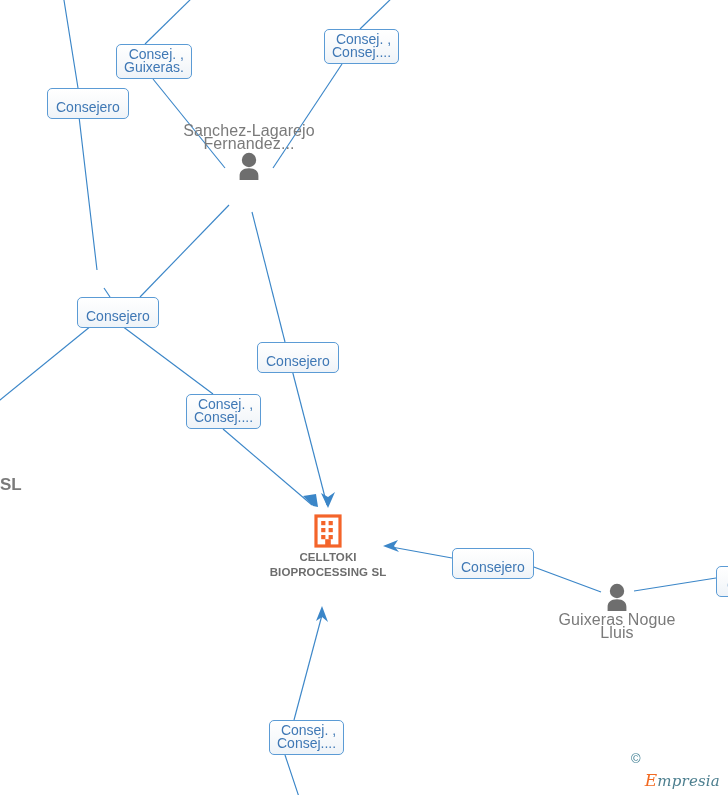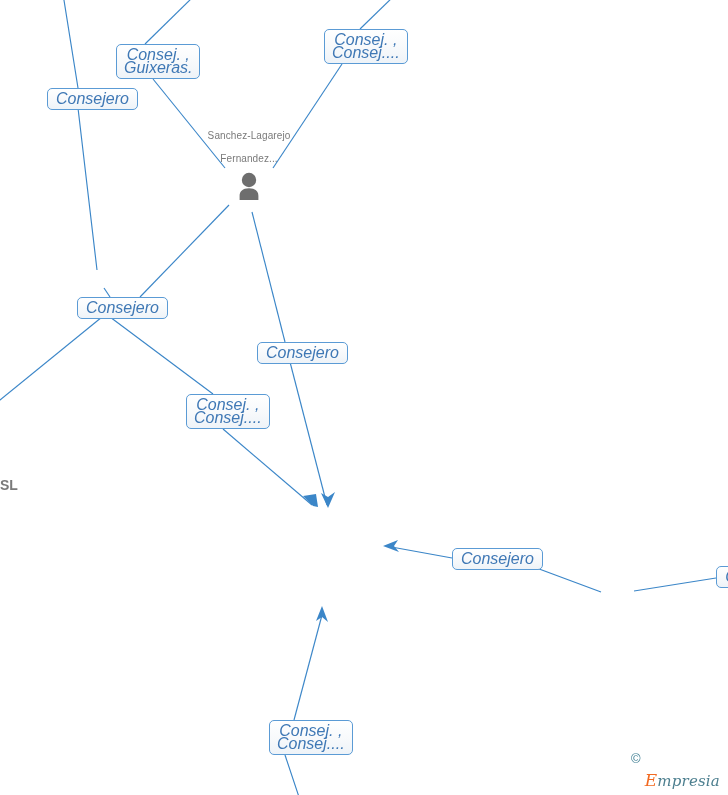--- a/index.html
+++ b/index.html
@@ -45,22 +45,22 @@
     cursor: pointer;
   }
   .node .node-icon {
     display: block;
     margin: 0 auto;
     line-height: 0;
   }
   .node .node-label {
     display: block;
     margin-top: 2px;
-    font-size: 10px;
-    line-height: 23px;
+    font-size: 16px;
+    line-height: 13px;
     color: #7a7a7a;
     letter-spacing: .1px;
   }
   .node.company .node-label {
     color: #6d6d6d;
     font-weight: bold;
     font-size: 11.5px;
     line-height: 14.5px;
   }
   .node.label-above .node-label {
@@ -69,40 +69,39 @@
   }
 
   
   .rel-label {
     position: absolute;
     box-sizing: border-box;
     border: 1.2px solid #5b9bd5;
     border-radius: 5px;
     background: linear-gradient(to bottom, #ffffff 0%, #f7f9fb 55%, #eef3f8 100%);
     color: #3f78b5;
-    font-size: 16px;
+    font-size: 14px;
     line-height: 13px;
-    text-align: center;
+    text-align: right;
     padding: 3px 7px 4px 7px;
     white-space: nowrap;
     cursor: pointer;
     box-shadow: 0 0 0 0 rgba(0,0,0,0);
-    font-style: italic;
   }
   .rel-label .rel-line {
     display: block;
   }
   .rel-label.one-line {
-    padding: 3px 8px 4px 8px;
+    padding: 12px 8px 4px 8px;
   }
 
   
   .edge-fragment {
     position: absolute;
-    font-size: 14px;
+    font-size: 17px;
     line-height: 14.5px;
     color: #7a7a7a;
     font-weight: bold;
     white-space: nowrap;
   }
 
   
   .watermark {
     position: absolute;
     right: 8px;
@@ -178,21 +177,45 @@
     <span class="node-label">Sanchez-Lagarejo Fernandez...</span>
     <span class="node-icon">
       <svg width="32" height="28" viewBox="0 0 32 28" aria-hidden="true">
         <circle cx="16" cy="8" r="7.2" fill="#6e6e6e"></circle>
         <path d="M16 16.2c-6.4 0-9.4 3.3-9.4 7.6V28h18.8v-4.2c0-4.3-3-7.6-9.4-7.6z" fill="#6e6e6e"></path>
       </svg>
     </span>
   </div>
 
 
-
+  <div class="node person" style="left:617px; top:583px;">
+    <span class="node-icon">
+      <svg width="32" height="28" viewBox="0 0 32 28" aria-hidden="true">
+        <circle cx="16" cy="8" r="7.2" fill="#6e6e6e"></circle>
+        <path d="M16 16.2c-6.4 0-9.4 3.3-9.4 7.6V28h18.8v-4.2c0-4.3-3-7.6-9.4-7.6z" fill="#6e6e6e"></path>
+      </svg>
+    </span>
+    <span class="node-label">Guixeras Nogue Lluis</span>
+  </div>
+
+  <div class="node company" style="left:328px; top:514px;">
+    <span class="node-icon">
+      <svg width="34" height="34" viewBox="0 0 34 34" aria-hidden="true">
+        <rect x="5" y="2" width="24" height="30" fill="none" stroke="#f4642a" stroke-width="3.2"></rect>
+        <rect x="10.2" y="7.0" width="4.2" height="4.2" fill="#f4642a"></rect>
+        <rect x="17.6" y="7.0" width="4.2" height="4.2" fill="#f4642a"></rect>
+        <rect x="10.2" y="14.0" width="4.2" height="4.2" fill="#f4642a"></rect>
+        <rect x="17.6" y="14.0" width="4.2" height="4.2" fill="#f4642a"></rect>
+        <rect x="10.2" y="21.0" width="4.2" height="4.2" fill="#f4642a"></rect>
+        <rect x="17.6" y="21.0" width="4.2" height="4.2" fill="#f4642a"></rect>
+        <rect x="14.2" y="25.2" width="5.6" height="6.8" fill="#f4642a"></rect>
+      </svg>
+    </span>
+    <span class="node-label">CELLTOKI BIOPROCESSING SL</span>
+  </div>
 
   <div class="edge-fragment" style="left:0px; top:478px;">SL</div>
 
   <div class="rel-label one-line" style="left:47px; top:88px;">
     <span class="rel-line">Consejero</span>
   </div>
 
   <div class="rel-label" style="left:116px; top:44px;">
     <span class="rel-line">Consej. ,</span>
     <span class="rel-line">Guixeras.</span>

